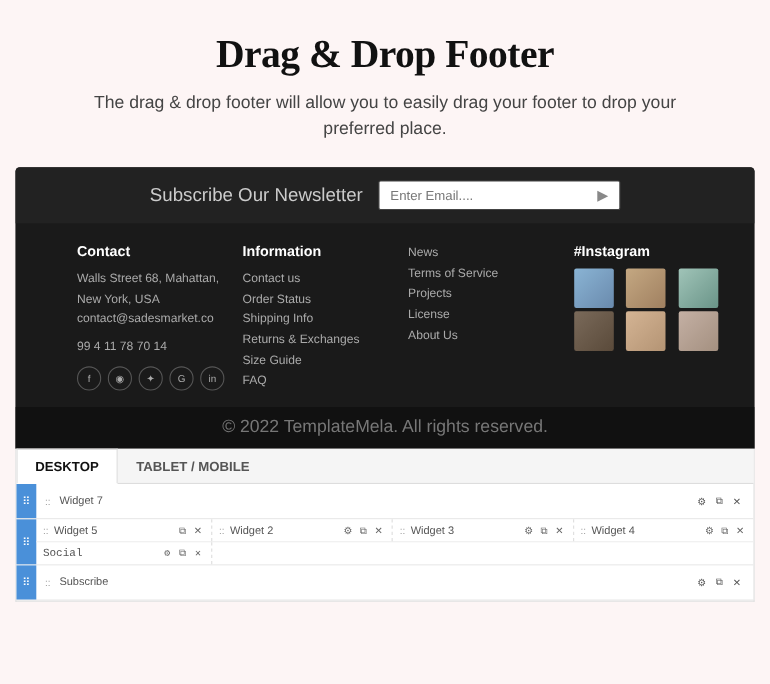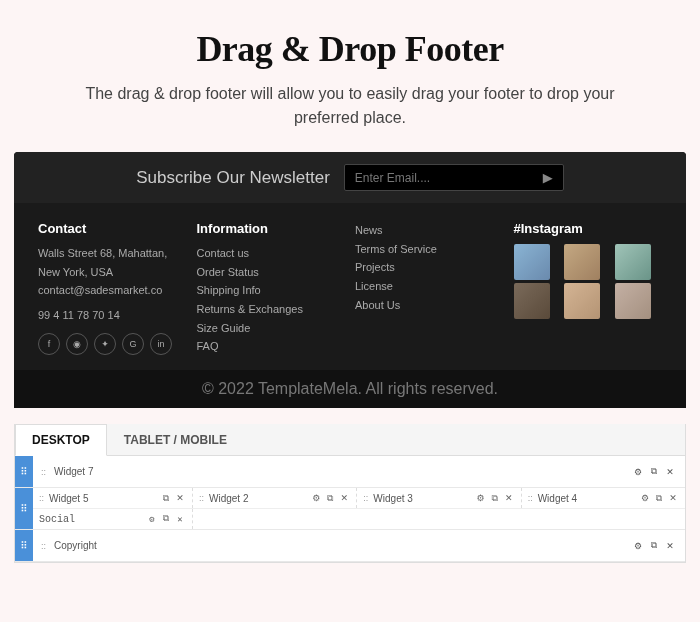--- a/index.html
+++ b/index.html
@@ -48,21 +48,21 @@
       padding: 12px 20px;
     }
     .newsletter-label {
       color: #ccc;
       font-size: 17px;
       white-space: nowrap;
     }
     .newsletter-input-wrap {
       display: flex;
       align-items: center;
-      background: #000000;
+      background: #ffffff;
       border: 1px solid #444;
       border-radius: 2px;
       padding: 5px 10px;
       width: 220px;
       gap: 8px;
     }
     .newsletter-input-text {
       color: #777;
       font-size: 12px;
       flex: 1;
@@ -70,20 +70,21 @@
     .newsletter-send-icon {
       color: #888;
       font-size: 13px;
     }
 
     
     .footer-columns {
       display: flex;
       gap: 10px;
       padding: 18px 24px 14px;
+      margin-left: 32px;
     }
     .footer-col {
       flex: 1;
     }
     .footer-col-title {
       color: #fff;
       font-size: 13px;
       font-weight: 700;
       margin-bottom: 8px;
     }
@@ -135,21 +136,21 @@
     .footer-bottom {
       background: #111;
       text-align: center;
       padding: 10px;
       color: #777;
       font-size: 16px;
     }
 
     
     .tabs-section {
-      margin: 16px 14px;
+      margin: 0 14px;
       background: #fff;
       border: 1px solid #ddd;
       border-top: none;
     }
     .tabs-bar {
       display: flex;
       border-bottom: 1px solid #ddd;
       background: #f5f5f5;
     }
     .tab {
@@ -469,21 +470,21 @@
             </div>
           </div>
         </div>
       </div>
     </div>
 
     <div class="widget-row">
       <div class="row-handle">⠿</div>
       <div class="row-content row1-content">
         <span class="drag-dots">::</span>
-        <span class="widget-label">Copyright</span>
+        <span class="widget-label">Subscribe</span>
         <div class="widget-controls">
           <button class="widget-ctrl-btn gear">⚙</button>
           <button class="widget-ctrl-btn copy">⧉</button>
           <button class="widget-ctrl-btn x">✕</button>
         </div>
       </div>
     </div>
 
   </div>
 </div>

